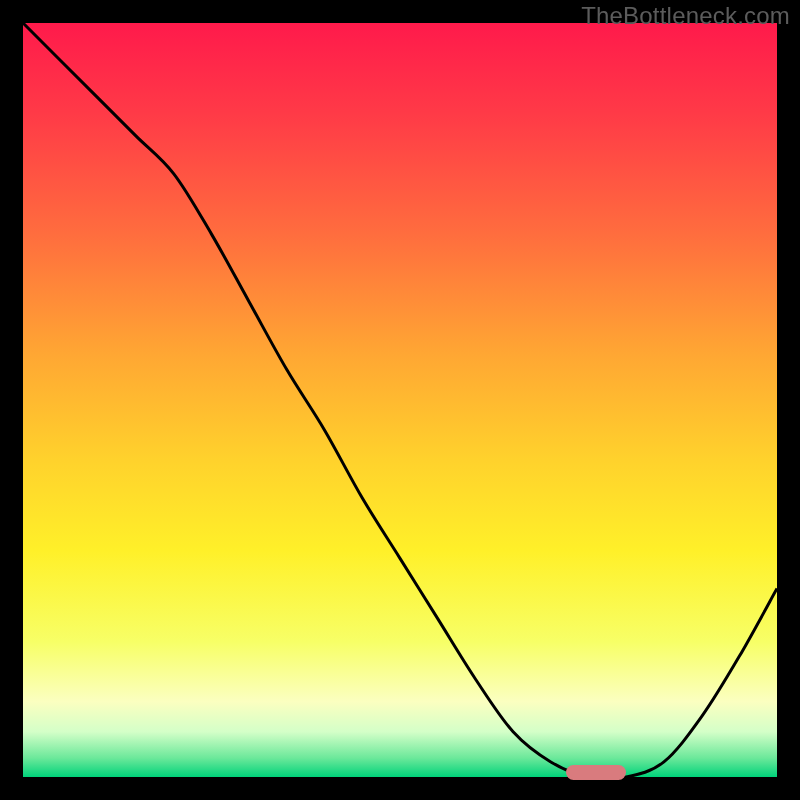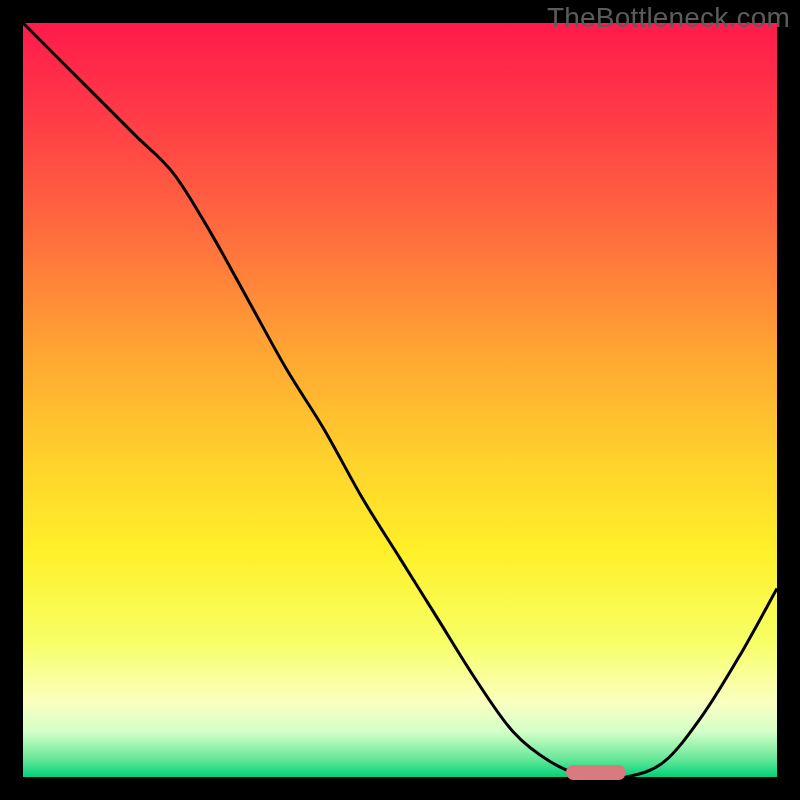--- a/index.html
+++ b/index.html
@@ -17,21 +17,21 @@
     top: 23px;
     width: 754px;
     height: 754px;
     background: #000;
   }
   .watermark {
     position: absolute;
     top: 2px;
     right: 10px;
     color: #5c5c5c;
-    font-size: 28px;
+    font-size: 24px;
     letter-spacing: 0.2px;
     font-weight: 500;
     text-align: center;
   }
   svg {
     position: absolute;
     left: 0;
     top: 0;
   }
   .marker {

